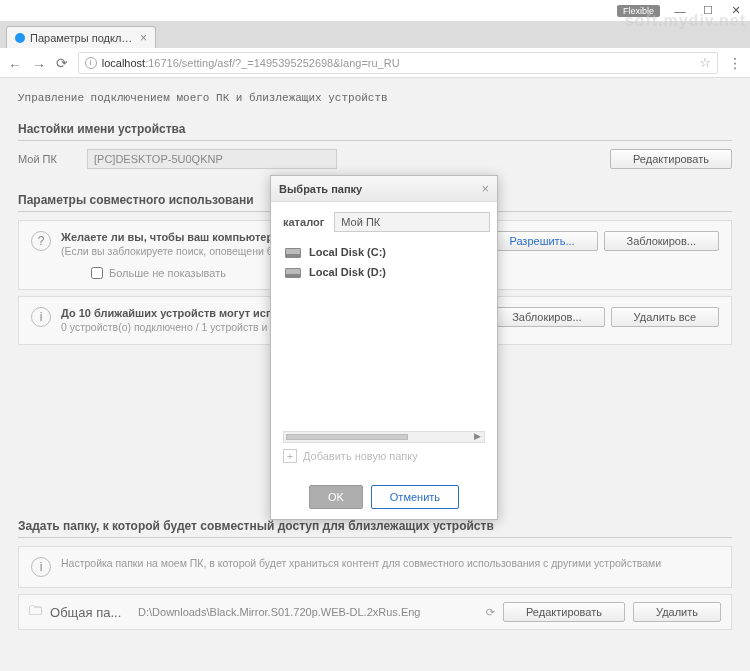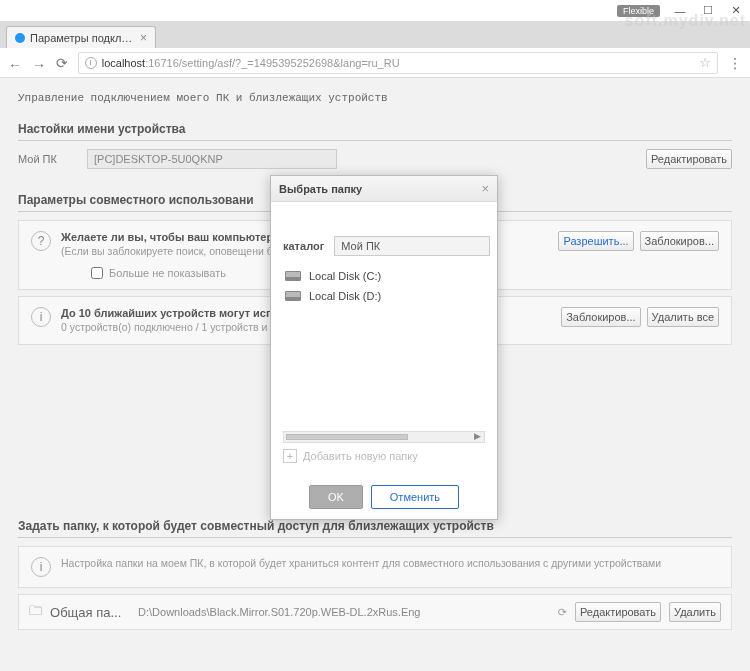--- a/index.html
+++ b/index.html
@@ -30,21 +30,21 @@
 
 .page { background: #f2f2f2; height: 593px; padding: 14px 18px; font-size: 11px; color: #555; overflow: hidden; }
 .page-desc { margin-bottom: 18px; color: #666; font-family: Liberation Mono, monospace; }
 
 .section-title { font-size: 12px; font-weight: bold; color: #555; padding-bottom: 4px; border-bottom: 1px solid #ccc; margin-bottom: 8px; }
 .section { margin-bottom: 24px; }
 
 .row { display: flex; align-items: center; gap: 14px; }
 .label { color: #777; font-size: 11px; width: 55px; }
 .text-input { background: #eaeaea; border: 1px solid #ccc; padding: 3px 6px; width: 250px; font-size: 11px; color: #888; }
-.btn { background: linear-gradient(#fdfdfd,#ececec); border: 1px solid #bbb; padding: 3px 4px; font-size: 11px; color: #555; border-radius: 2px; cursor: pointer; }
+.btn { background: linear-gradient(#fdfdfd,#ececec); border: 1px solid #bbb; padding: 3px 22px; font-size: 11px; color: #555; border-radius: 2px; cursor: pointer; }
 
 .panel { border: 1px solid #ddd; background: #f8f8f8; padding: 10px 12px; display: flex; align-items: flex-start; gap: 10px; margin-bottom: 6px; }
 .panel .info-icon { width: 20px; height: 20px; border: 1px solid #bbb; border-radius: 50%; display: flex; align-items: center; justify-content: center; color: #888; font-size: 12px; flex-shrink: 0; }
 .panel-body { flex: 1; }
 .panel-title { color: #555; font-size: 11px; font-weight: bold; margin-bottom: 2px; }
 .panel-sub { color: #999; font-size: 10.5px; line-height: 1.3; }
 .checkbox-row { margin-top: 8px; display: flex; align-items: center; gap: 6px; color: #999; font-size: 11px; margin-left: 30px; }
 .panel-actions { display: flex; gap: 6px; align-items: flex-start; }
 .btn-link { color: #2a6ec9; background: linear-gradient(#fdfdfd,#ececec); }
 
@@ -53,25 +53,25 @@
 .folder-name { color: #666; font-size: 13px; width: 80px; white-space: nowrap; overflow: hidden; }
 .folder-path { color: #888; font-size: 11px; flex: 1; }
 .refresh-ic { color: #999; }
 
 .spacer { flex: 1; }
 .modal { position: absolute; left: 270px; top: 175px; width: 228px; height: 345px; background: #fff; border: 1px solid #bbb; box-shadow: 0 2px 12px rgba(0,0,0,0.25); display: flex; flex-direction: column; }
 .modal-header { background: linear-gradient(#f7f7f7,#e9e9e9); border-bottom: 1px solid #ddd; padding: 5px 8px; display: flex; align-items: center; }
 .modal-title { font-size: 11px; font-weight: bold; color: #444; flex: 1; }
 .modal-close { color: #999; font-size: 13px; cursor: pointer; }
 .modal-body { padding: 10px 12px 6px; flex: 1; display: flex; flex-direction: column; }
-.catalog-row { display: flex; align-items: center; gap: 10px; margin-bottom: 10px; margin-top: 24px; }
+.catalog-row { display: flex; align-items: center; gap: 10px; margin-bottom: 10px; }
 .catalog-label { font-size: 11px; color: #555; font-weight: bold; }
 .catalog-input { flex: 1; border: 1px solid #ccc; background: #f3f3f3; padding: 3px 6px; font-size: 11px; color: #555; }
 .drive-list { flex: 1; overflow: auto; }
-.drive { display: flex; align-items: center; gap: 8px; padding: 4px 2px; font-size: 11px; color: #444; font-weight: normal; }
+.drive { display: flex; align-items: flex-end; gap: 8px; padding: 4px 2px; font-size: 11px; color: #444; font-weight: bold; }
 .drive-icon { width: 16px; height: 10px; background: #bbb; border: 1px solid #888; border-radius: 1px; position: relative; }
 .drive-icon::after { content: ""; position: absolute; bottom: 0; left: 0; right: 0; height: 3px; background: #888; }
 .hbar { height: 12px; background: #f0f0f0; border: 1px solid #ddd; margin-top: 4px; position: relative; }
 .hbar::before { content: ""; position: absolute; left: 2px; top: 2px; bottom: 2px; width: 60%; background: #ccc; border: 1px solid #bbb; }
 .hbar::after { content: "▶"; position: absolute; right: 3px; top: -1px; font-size: 9px; color: #888; }
 .add-folder-row { display: flex; align-items: center; gap: 6px; padding: 6px 0; color: #bbb; font-size: 11px; }
 .plus-box { width: 14px; height: 14px; border: 1px solid #ccc; display: flex; align-items: center; justify-content: center; font-size: 11px; color: #bbb; }
 .modal-footer { display: flex; justify-content: center; gap: 8px; padding: 10px; }
 .mbtn { padding: 5px 18px; font-size: 11px; border: 1px solid #bbb; border-radius: 2px; cursor: pointer; }
 .mbtn-ok { background: #aeaeae; color: #fff; border-color: #999; }

